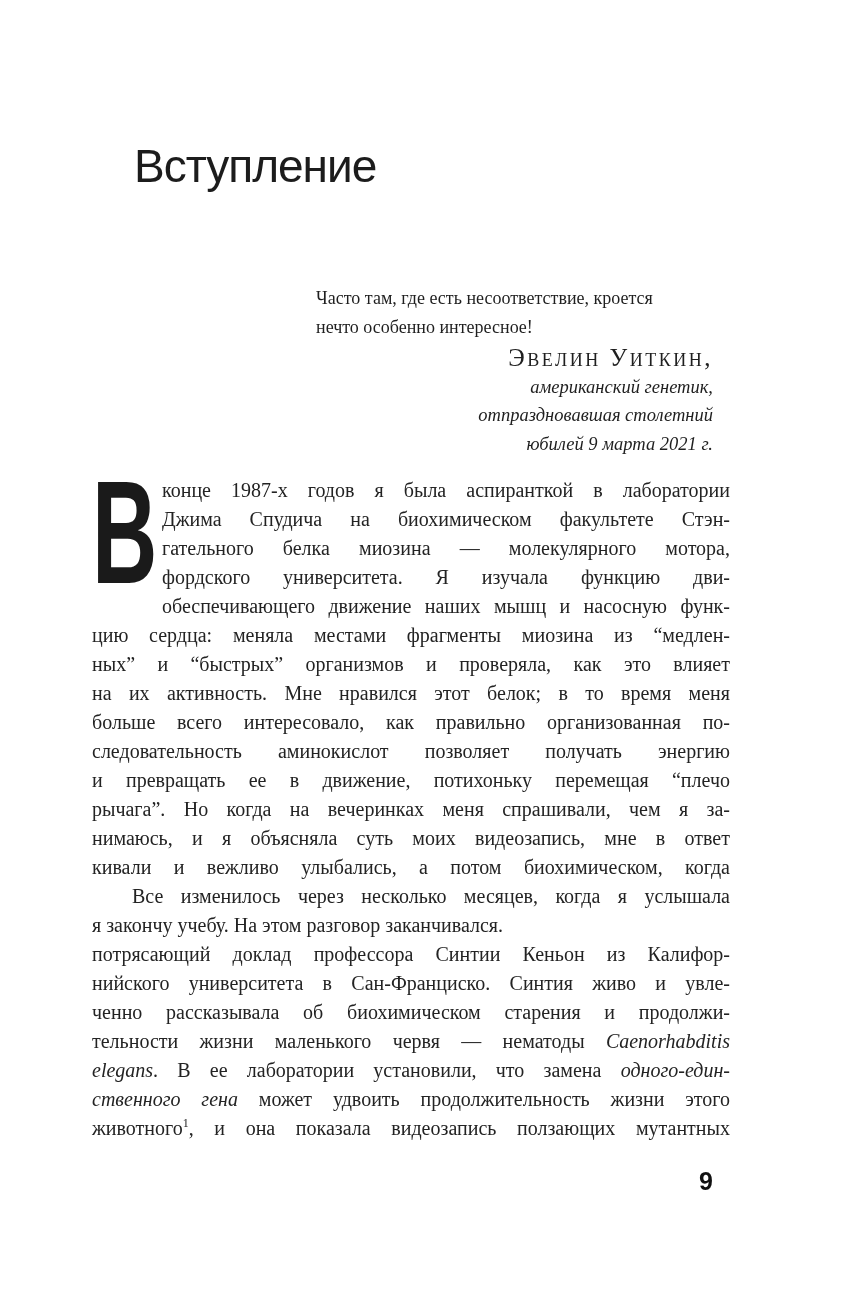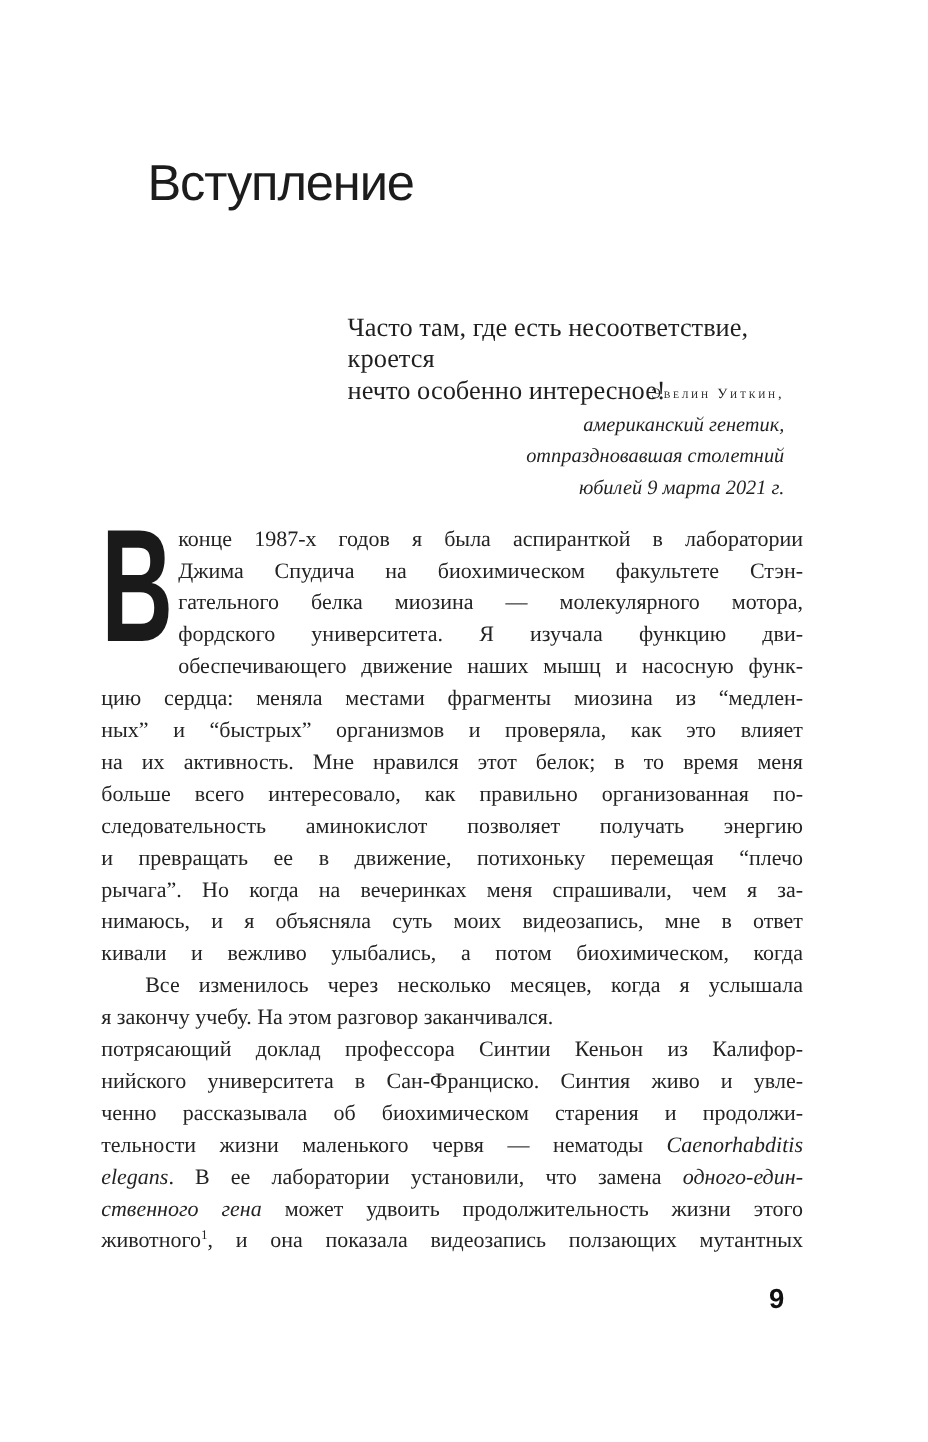--- a/index.html
+++ b/index.html
@@ -7,28 +7,28 @@
     position:relative;width:844px;height:1311px;background:#ffffff;
     font-family:"Liberation Serif",serif;color:#222;overflow:hidden;padding-left:15px;
   }
   .title{
     position:absolute;left:134px;top:141px;margin:0;
     font-family:"Liberation Sans",sans-serif;font-weight:400;
     font-size:46px;line-height:1.1;letter-spacing:-1px;color:#1c1c1c;
   }
   .epigraph{
     position:absolute;left:316px;top:284px;width:430px;
-    font-size:24px;line-height:29px;color:#1f1f1f;text-align:left;
+    font-size:18px;line-height:29px;color:#1f1f1f;text-align:left;
   }
   .attribution{
     position:absolute;right:146px;top:344px;text-align:right;
     line-height:28.5px;color:#1f1f1f;
   }
   .attr-name{
-    font-size:13px;font-variant:small-caps;letter-spacing:2.5px;
+    font-size:25px;font-variant:small-caps;letter-spacing:2.5px;
   }
   .attr-line{font-style:italic;font-size:18.5px;}
   .bodytext{
     position:absolute;left:92px;top:476px;width:638px;
     font-size:20px;line-height:29px;color:#232323;
   }
   .dropcap-spacer{float:left;width:70px;height:117px;}
   .dropcap{
     position:absolute;left:0;top:-16px;
     font-family:"Liberation Sans",sans-serif;font-weight:700;

